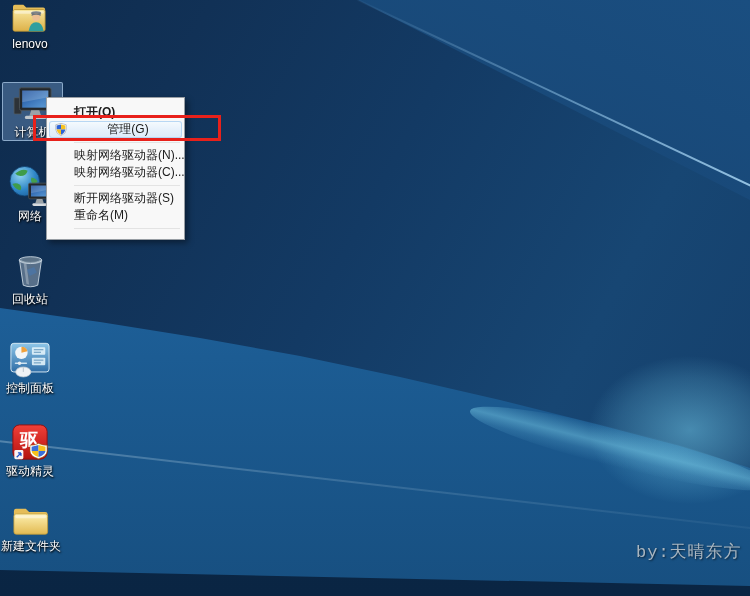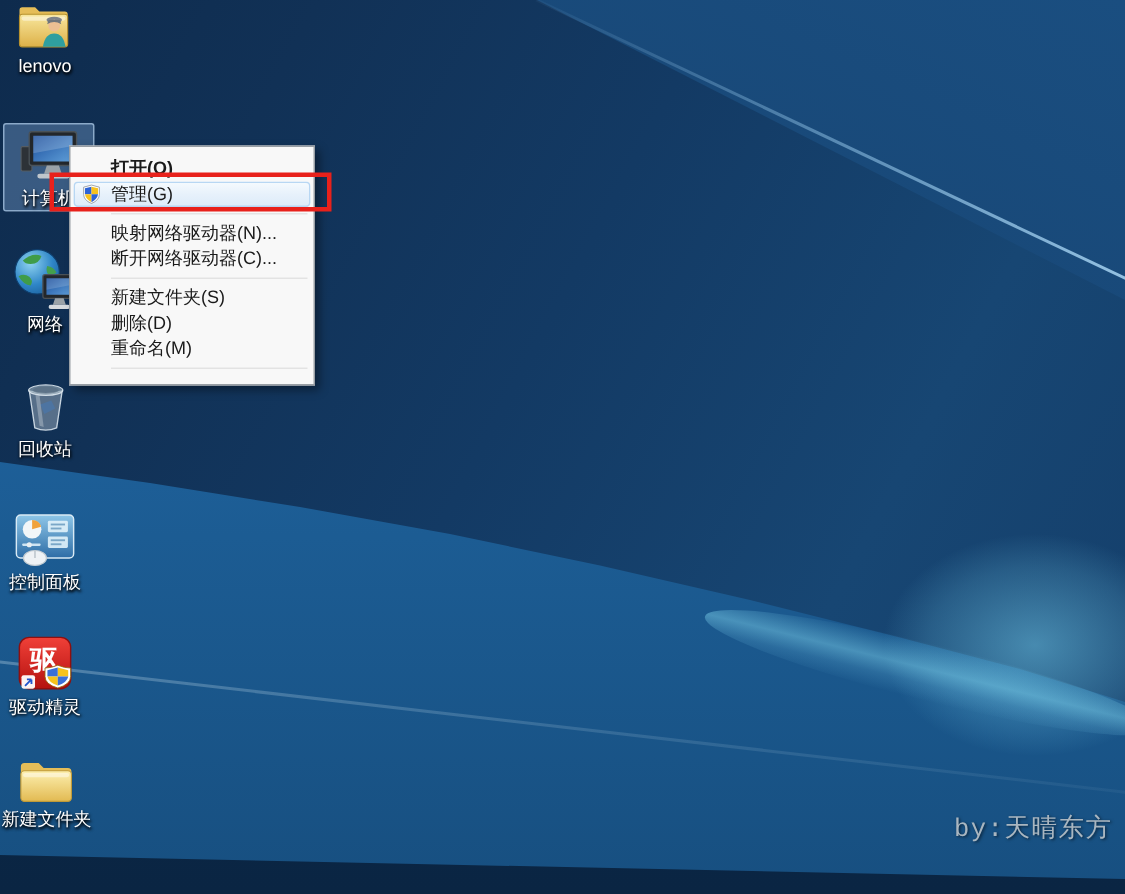--- a/index.html
+++ b/index.html
@@ -58,34 +58,35 @@
     white-space: nowrap; text-align: center;
   }
   .icon-wrap.selected {
     background: rgba(125,165,210,0.38);
     border: 1px solid rgba(185,212,240,0.65);
     border-radius: 2px; padding-top: 3px; height: 59px;
   }
 
   
   .ctx-menu {
-    position: absolute; left: 46px; top: 97px; width: 164px; z-index: 10;
+    position: absolute; left: 46px; top: 97px; width: 139px; z-index: 10;
     background: #f8f8f8; border: 1px solid #989ea4;
     box-shadow: 3px 3px 6px rgba(0,0,0,0.4);
     padding: 6px 0; font-size: 12px; color: #1a1a1a;
   }
   .mi {
     position: relative; height: 17px; line-height: 17px;
     padding-left: 27px; white-space: nowrap; cursor: default;
   }
   .mi.bold { font-weight: bold; }
   .mi.hl {
     margin: 0 2px; padding-left: 25px; border-radius: 3px;
     background: linear-gradient(180deg, #f6fbfe 0%, #e7f1fb 50%, #dcebf9 100%);
     box-shadow: 0 0 0 1px #b8d7f3 inset;
+    text-align: center;
   }
   .mi .shield { position: absolute; left: 5px; top: 1px; }
   .sep { height: 1px; background: #e3e3e3; margin: 4px 4px 4px 27px; }
 
   
   .red-box {
     position: absolute; left: 33px; top: 115px; width: 188px; height: 26px;
     border: 3px solid #e8211b; z-index: 20; pointer-events: none;
   }
 
@@ -256,28 +257,25 @@
         <path d="M3 8 h5 v6 Q3.6 11.6 3 8z" fill="#f7c21e"></path>
         <path d="M8 8 h5 q-0.6 3.6-5 6z" fill="#2c63d6"></path>
       </svg>
       <span>管理(G)</span>
     </div>
     <div class="sep"></div>
     <div class="mi">
       <span>映射网络驱动器(N)...</span>
     </div>
     <div class="mi">
-      <span>断开网络驱动器(C)...</span>
+      <span>映射网络驱动器(C)...</span>
     </div>
     <div class="sep"></div>
     <div class="mi">
-      <span>新建文件夹(S)</span>
-    </div>
-    <div class="mi">
-      <span>删除(D)</span>
+      <span>断开网络驱动器(S)</span>
     </div>
     <div class="mi">
       <span>重命名(M)</span>
     </div>
     <div class="sep"></div>
   </div>
 
   <div class="red-box"></div>
 
   <div class="watermark">by:天晴东方</div>

